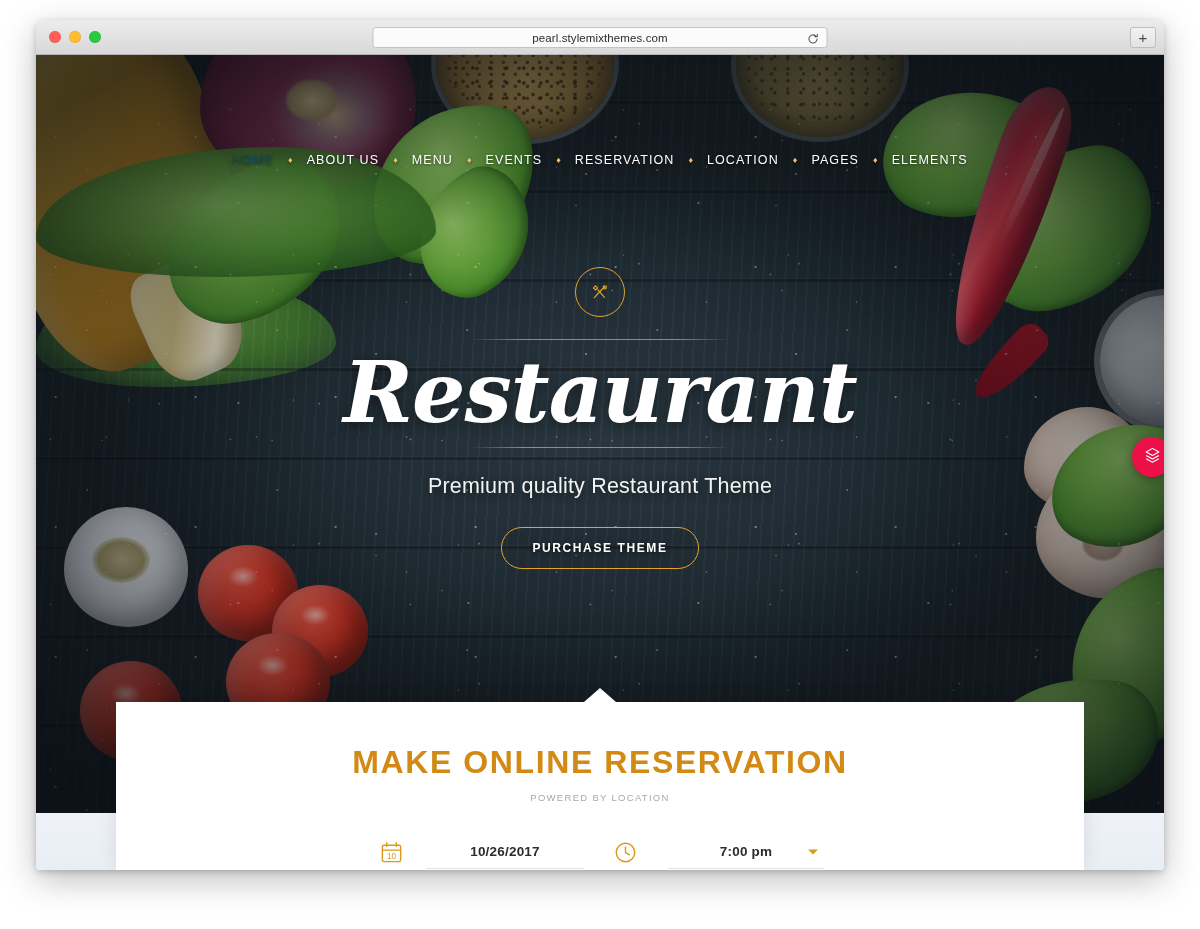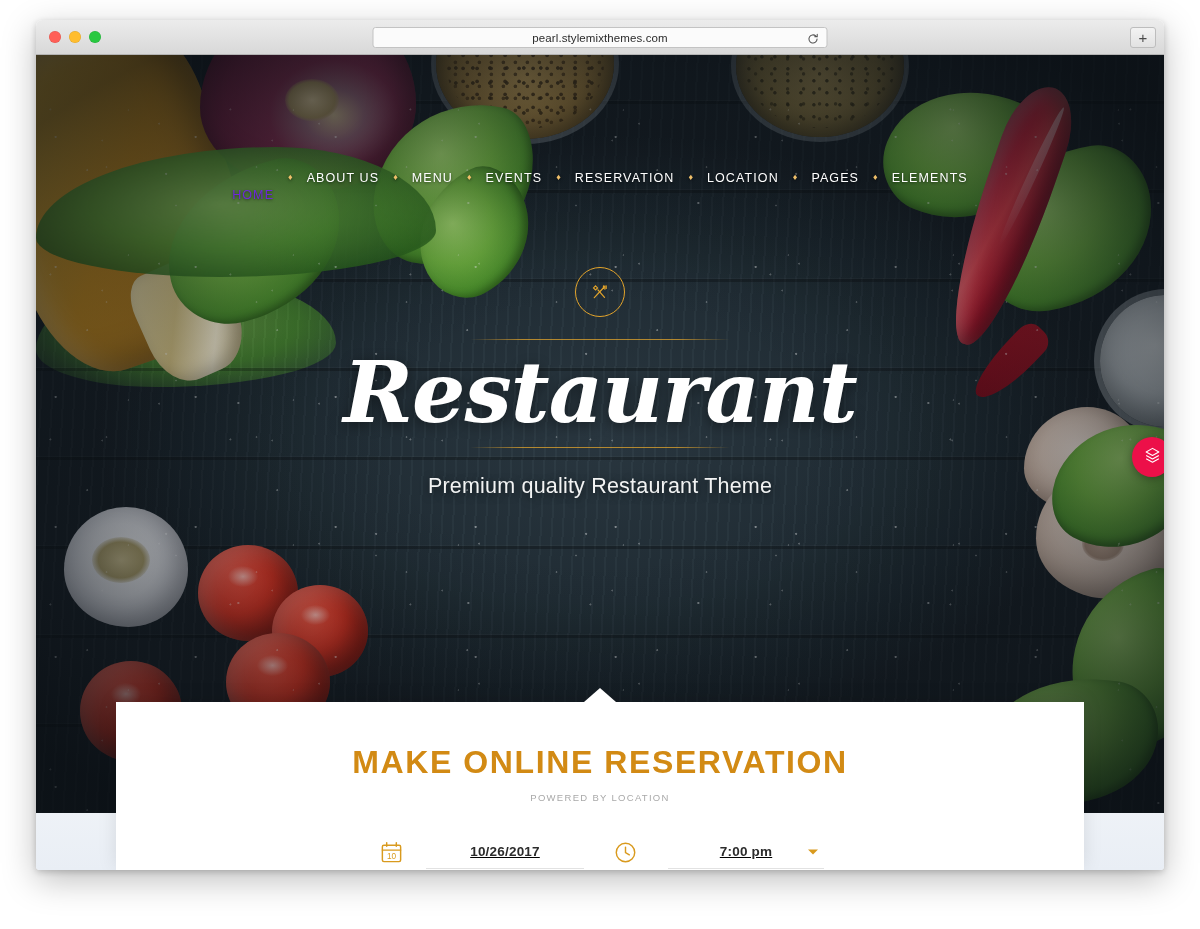--- a/index.html
+++ b/index.html
@@ -302,21 +302,21 @@
   .nav {
     position:absolute; left:0; top:98px; width:1128px;
     display:flex; align-items:center; justify-content:center; gap:0;
     z-index:6;
   }
   .nav-item {
     color:#ffffff; font-size:12.5px; letter-spacing:1.1px;
     text-decoration:none; padding:0 2px; white-space:nowrap;
     text-shadow: 0 1px 3px rgba(0,0,0,.55);
   }
-  .nav-item.active { color:#6d28d9;margin-top:35px; }
+  .nav-item.active { color:#0c4a6e; }
   .nav-sep {
     color:#f0c06a; font-size:9px; margin:0 12px; line-height:1;
     text-shadow: 0 1px 3px rgba(0,0,0,.5);
   }
 
   
   .hero-content {
     position:absolute; left:0; top:0; width:1128px; height:758px;
     display:flex; flex-direction:column; align-items:center;
     z-index:5; pointer-events:none;
@@ -396,21 +396,21 @@
   }
   .res-fields {
     display:flex; align-items:center; justify-content:center;
     gap:26px; margin-top:32px;
   }
   .field { display:flex; align-items:center; }
   .field-icon { width:30px; height:30px; color:#d99a1e; flex:0 0 30px; display:flex; align-items:center; justify-content:center; }
   .field-box {
     position:relative;
     border-bottom:1px solid #e2e2e2;
-    height:34px; display:flex; align-items:center; justify-content:center;text-decoration:underline;
+    height:34px; display:flex; align-items:center; justify-content:center;
   }
   .field-box.date { width:158px; margin-left:20px; }
   .field-box.time { width:156px; margin-left:28px; }
   .field-box.people { width:156px; margin-left:30px; }
   .field-val { font-size:13.5px; color:#2c2c2c; font-weight:700; letter-spacing:.2px; }
   .caret {
     position:absolute; right:6px; top:50%; transform:translateY(-50%);
     width:0; height:0;
     border-left:5px solid transparent; border-right:5px solid transparent;
     border-top:5px solid #d99a1e;
@@ -519,20 +519,21 @@
               <path d="M10.5 8.5 L13 11 L10.5 13.5 L8 11 Z" stroke-width="1.4"></path>
               <path d="M22 8.5 L22 12.5"></path>
               <path d="M20.3 8.5 L20.3 11.6"></path>
               <path d="M23.6 8.5 L23.6 11.6"></path>
             </svg>
           </div>
           <div class="rule"></div>
           <h1 class="hero-title">Restaurant</h1>
           <div class="rule bottom"></div>
           <p class="hero-sub">Premium quality Restaurant Theme</p>
+          <a class="cta" href="#">PURCHASE THEME</a>
         </div>
       </div>
 
       <div class="rev-btn">
         <span>
           <svg viewBox="0 0 24 24" width="19" height="19" fill="none" stroke="#ffffff" stroke-width="1.4" stroke-linejoin="round">
             <path d="M12 3 L20 7.5 L12 12 L4 7.5 Z"></path>
             <path d="M4 12 L12 16.5 L20 12"></path>
             <path d="M4 16 L12 20.5 L20 16"></path>
           </svg>

